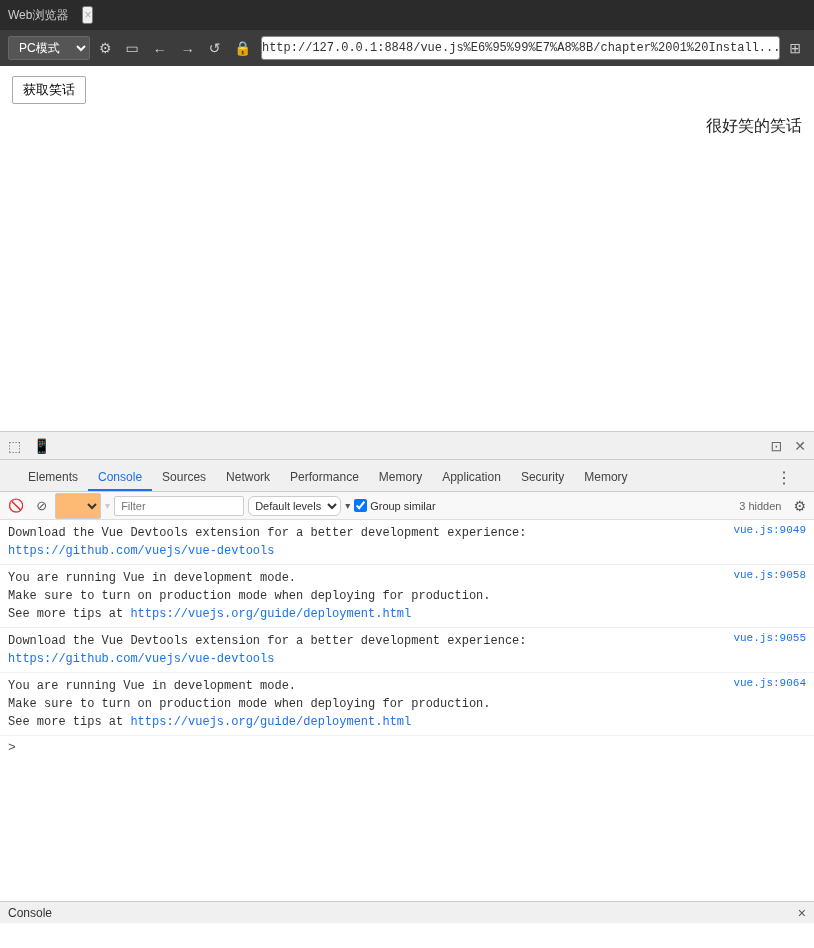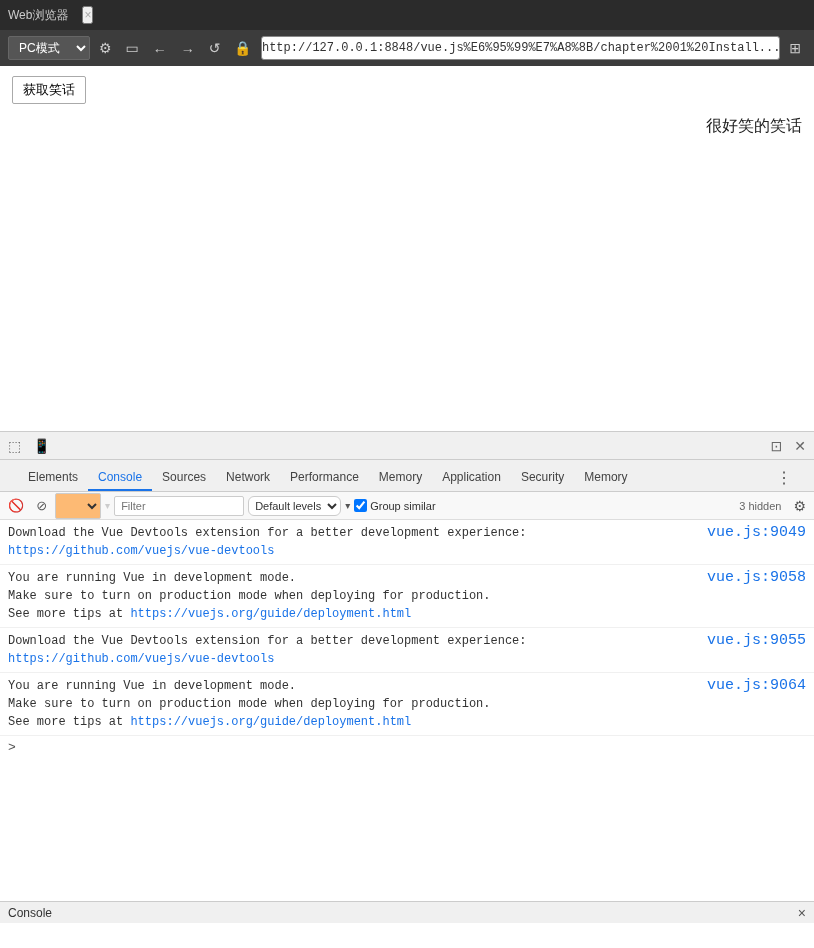--- a/index.html
+++ b/index.html
@@ -248,21 +248,21 @@
     }
     .console-msg-text a {
       color: #1a73e8;
       text-decoration: none;
     }
 
     .console-msg-source {
       color: #1a73e8;
       white-space: nowrap;
       margin-left: 8px;
-      font-size: 15px;
+      font-size: 11px;
       cursor: pointer;
     }
 
     .console-prompt {
       display: flex;
       align-items: center;
       padding: 4px 8px;
       gap: 4px;
     }
     .console-prompt-arrow {

